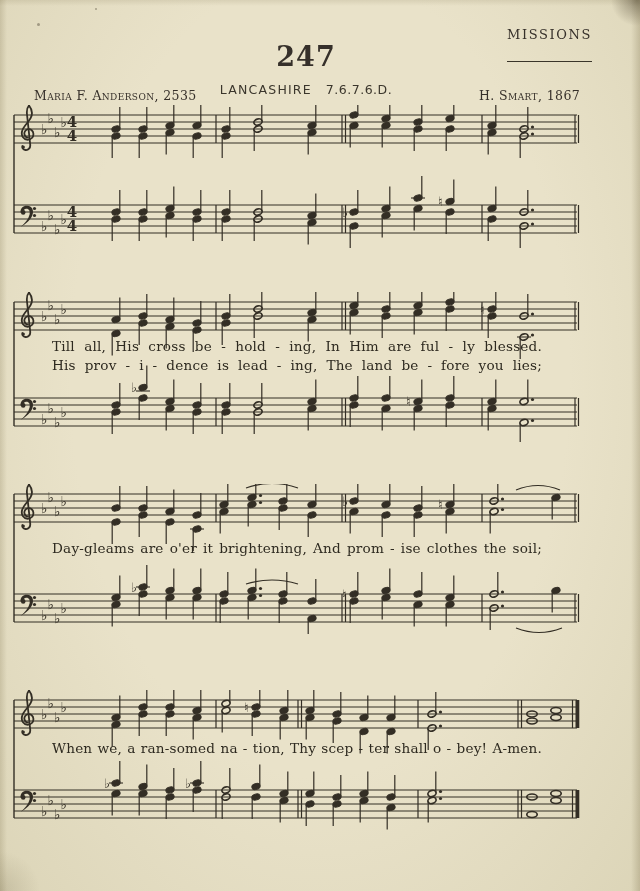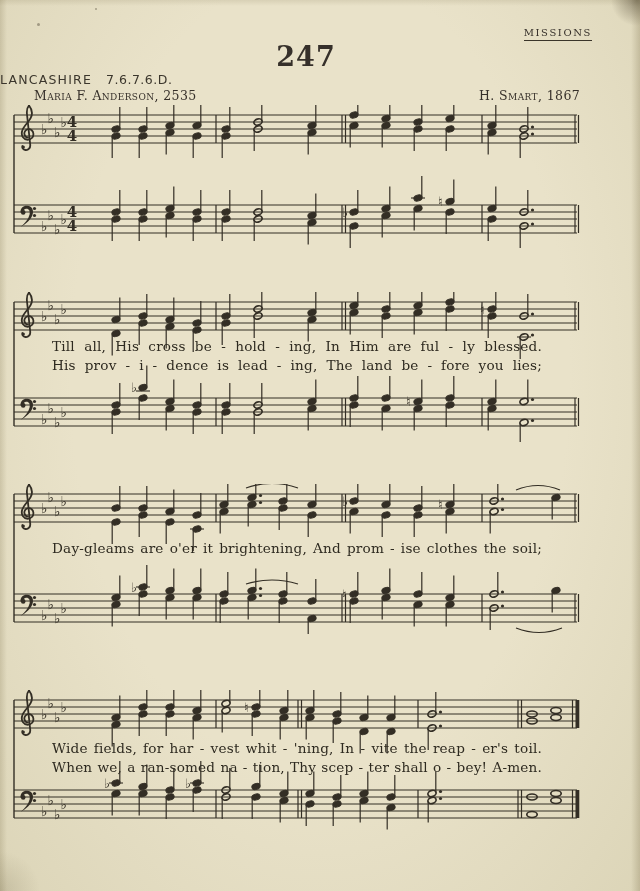--- a/index.html
+++ b/index.html
@@ -6,25 +6,25 @@
   body{width:640px;height:891px;font-family:"DejaVu Serif",serif;overflow:hidden;}
   .page{position:relative;width:640px;height:891px;
     background:
       radial-gradient(circle at 99.5% 0%, rgba(55,45,25,.45), transparent 26px),
       radial-gradient(circle at 0% 100%, rgba(90,80,50,.18), transparent 40px),
       linear-gradient(to right, rgba(120,108,70,.22) 0, transparent 7px),
       linear-gradient(to left, rgba(120,108,70,.28) 0, transparent 9px),
       linear-gradient(to bottom, rgba(120,108,70,.15) 0, transparent 6px),
       radial-gradient(ellipse at 50% 42%, #e9e2c9 55%, #dcd5b8 100%);
     color:#36302a;}
-  .running-head{position:absolute;top:27px;right:48px;font-size:10px;letter-spacing:1.6px;
-    border-bottom:1.5px solid #3a352a;padding-bottom:2px;}
+  .running-head{position:absolute;top:27px;right:48px;font-size:13px;letter-spacing:1.6px;
+    border-bottom:1.5px solid #3a352a;padding-bottom:19px;}
   .hymn-number{position:absolute;top:41px;left:0;width:612px;text-align:center;
     font-size:27px;font-weight:bold;letter-spacing:1px;}
-  .tune-line{position:absolute;top:72px;left:0;width:612px;text-align:left;
+  .tune-line{position:absolute;top:82px;left:0;width:612px;text-align:center;
     font-family:"DejaVu Sans",sans-serif;font-size:12.5px;letter-spacing:1.2px;color:#3b362c;}
   .tune-line .meter{margin-left:14px;letter-spacing:.5px;}
   .credit{position:absolute;top:88px;font-variant:small-caps;font-size:12.5px;letter-spacing:.4px;}
   .credit.author{left:34px;}
   .credit.composer{left:479px;}
   .system{position:absolute;left:0;width:640px;height:150px;}
   .notation{position:absolute;top:0;left:0;}
   .lyrics{position:absolute;left:52px;width:490px;font-size:13.6px;color:#2e2a20;}
   .lyrics .line{text-align:justify;text-align-last:justify;height:18.5px;overflow:hidden;
     letter-spacing:.2px;}
@@ -705,17 +705,16 @@
         <line x1="435.8" y1="102.5" x2="435.8" y2="81.5" stroke="#332e25" stroke-width="1.2"></line>
         <line x1="428.2" y1="111.5" x2="428.2" y2="132.5" stroke="#332e25" stroke-width="1.2"></line>
         <circle cx="440.5" cy="101.5" r="1.6" fill="#332e25"></circle>
         <circle cx="440.5" cy="108.5" r="1.6" fill="#332e25"></circle>
         <ellipse cx="532" cy="107" rx="5.2" ry="3" transform="rotate(0 532 107)" fill="none" stroke="#332e25" stroke-width="1.7"></ellipse>
         <ellipse cx="532" cy="124.5" rx="5.2" ry="3" transform="rotate(0 532 124.5)" fill="none" stroke="#332e25" stroke-width="1.7"></ellipse>
         <ellipse cx="556" cy="103.5" rx="5.2" ry="3" transform="rotate(0 556 103.5)" fill="none" stroke="#332e25" stroke-width="1.7"></ellipse>
         <ellipse cx="556" cy="110.5" rx="5.2" ry="3" transform="rotate(0 556 110.5)" fill="none" stroke="#332e25" stroke-width="1.7"></ellipse>
       </svg>
     <div class="lyrics" style="top:50px">
-      <div class="line">Wide fields, for har - vest whit - 'ning, In - vite the reap - er's toil.</div>
       <div class="line">When we, a ran-somed na - tion, Thy scep - ter shall o - bey! A-men.</div>
     </div>
   </div>
 </div>
 
 </body></html>

